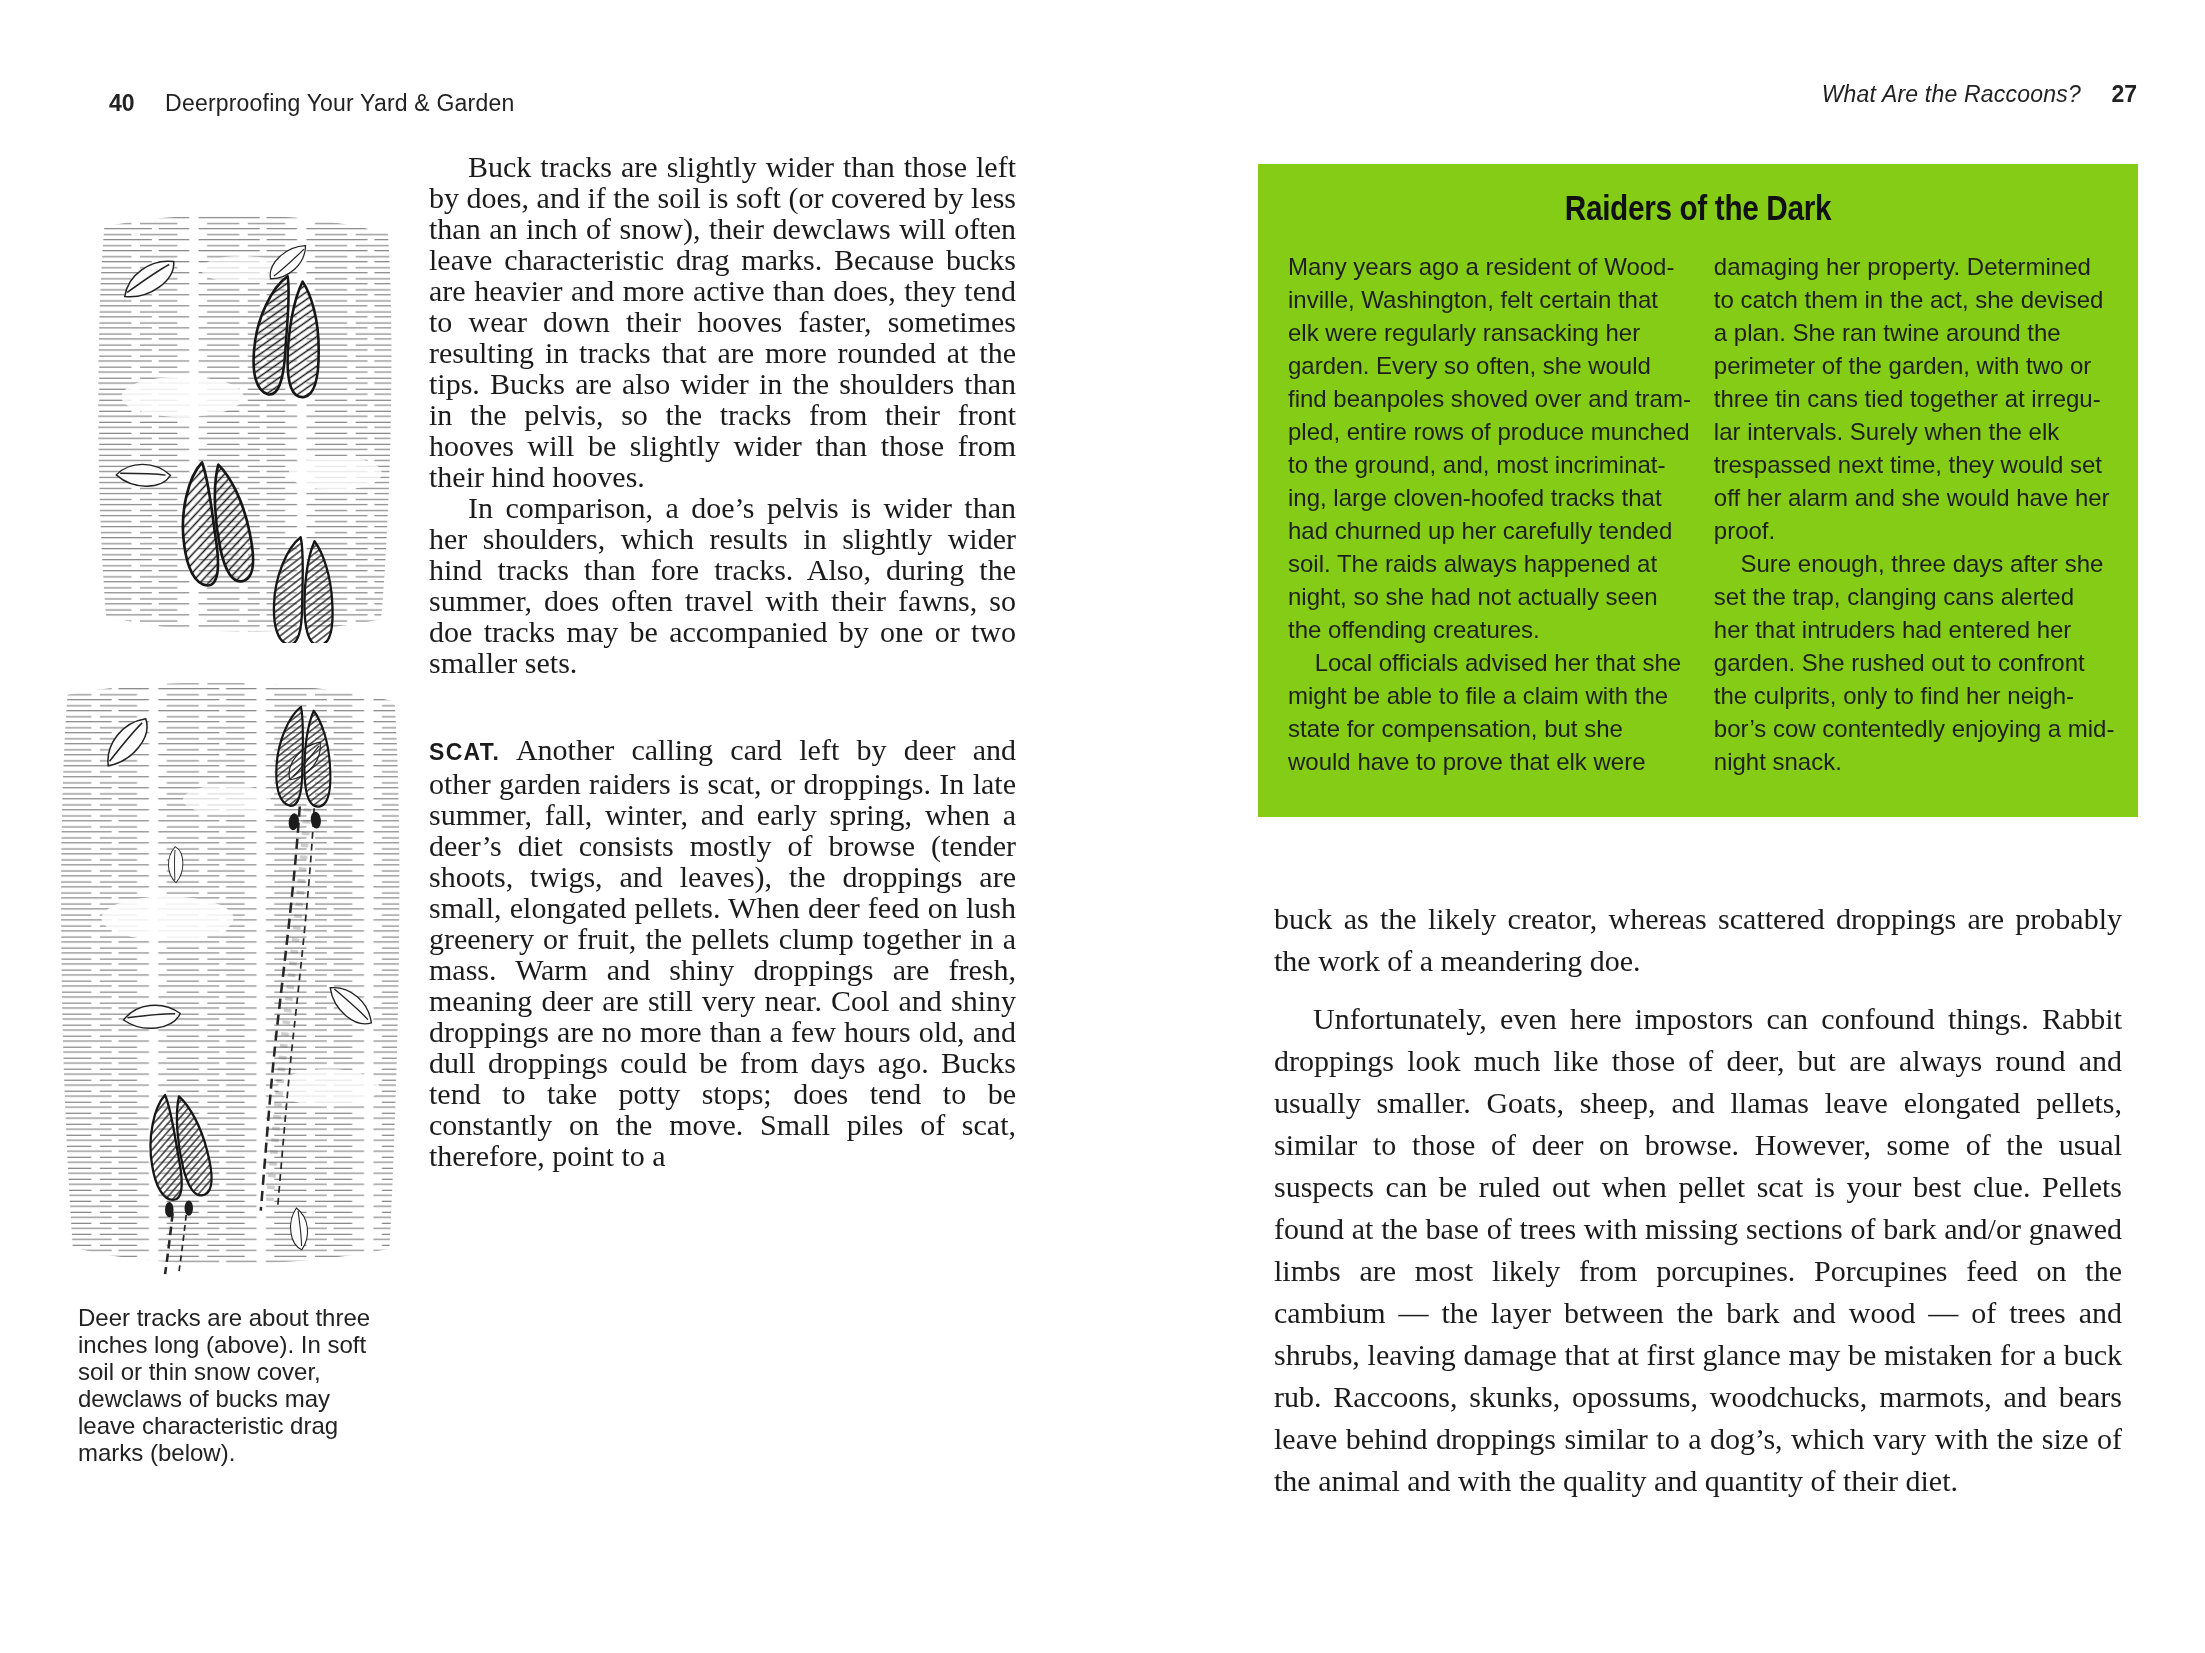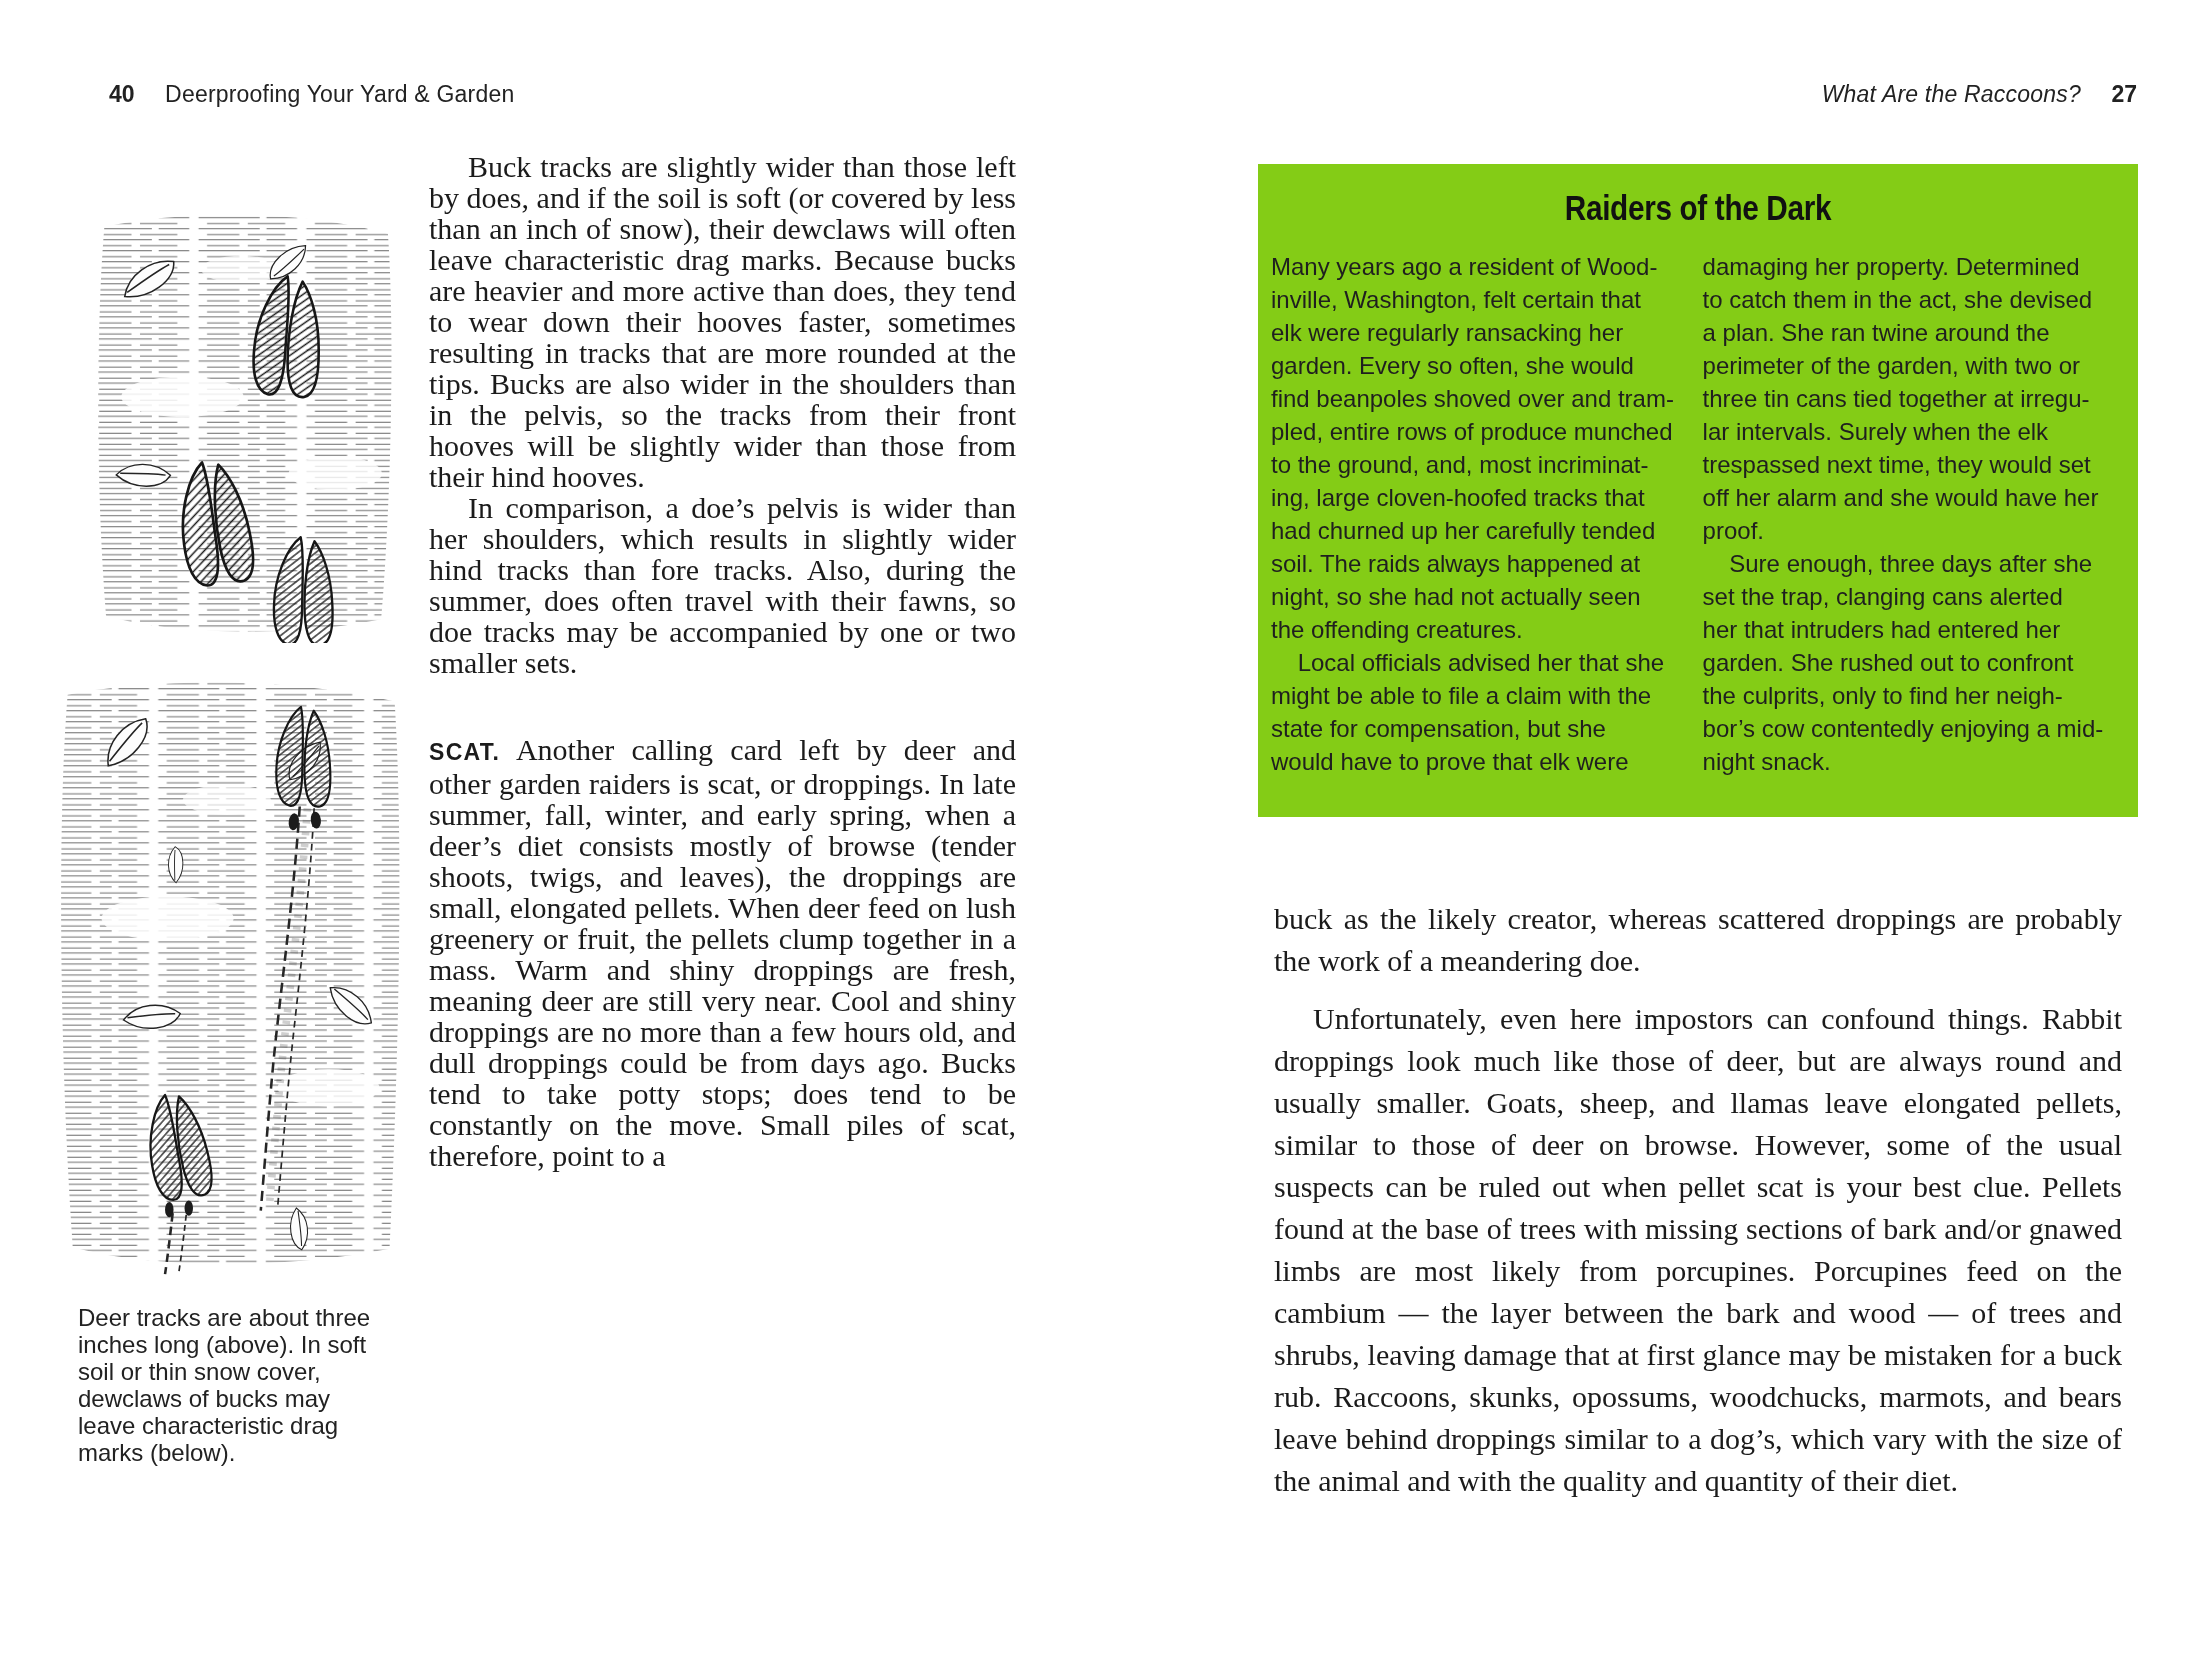--- a/index.html
+++ b/index.html
@@ -2,21 +2,21 @@
 <html style="font-size:13.6px"><head>
 <meta charset="utf-8">
 <style>
   html,body{margin:0;padding:0;background:#888;}
   .spread{position:relative;width:2205px;height:1654px;background:#ffffff;overflow:hidden;
           font-family:"Liberation Serif","DejaVu Serif",serif;color:#1b1b1b;}
 
   
   .rh{position:absolute;top:81px;display:flex;align-items:baseline;gap:30.5px;
       font-family:"Liberation Sans","DejaVu Sans",sans-serif;font-size:23px;color:#222;}
-  .rh-left{left:109px;}
+  .rh-left{left:109px;margin-top:9px;}
   .rh-right{right:68px;}
   .folio{font-weight:bold;}
   .rh-title{letter-spacing:0.2px;}
   .rh-title.it{font-style:italic;}
 
   
   .lcol{position:absolute;left:429px;top:151px;width:587px;
         font-size:30px;line-height:31px;text-align:justify;}
   .lcol p{margin:0;}
   .ind{text-indent:39px;}
@@ -30,21 +30,21 @@
   .caption{position:absolute;left:78px;top:1304px;width:305px;
            font-family:"Liberation Sans","DejaVu Sans",sans-serif;
            font-size:24px;line-height:27px;color:#222;}
 
   
   .sidebar{position:absolute;left:1258px;top:164px;width:880px;height:653px;
            background:#84cc16;box-sizing:border-box;padding:24px 0 0 0;}
   .sb-title{font-family:"Liberation Sans","DejaVu Sans",sans-serif;font-weight:bold;
             font-size:35px;text-align:center;color:#111;
             transform:scaleX(.85);transform-origin:50% 50%;letter-spacing:-0.4px;}
-  .sb-cols{display:flex;gap:13.6px;padding:22px 12px 0 13px;}
+  .sb-cols{display:flex;gap:13.6px;padding:22px 12px 0 30px;}
   .sbcol{width:418px;white-space:pre-wrap;
          font-family:"Liberation Sans","DejaVu Sans",sans-serif;
          font-size:24px;line-height:33px;color:#1f1f1f;}
 
   
   .rcol{position:absolute;left:1258px;top:882px;width:880px;
         font-size:30px;line-height:42px;text-align:justify;}
   .rcol p{margin:16px;}
 </style>
 </head>

